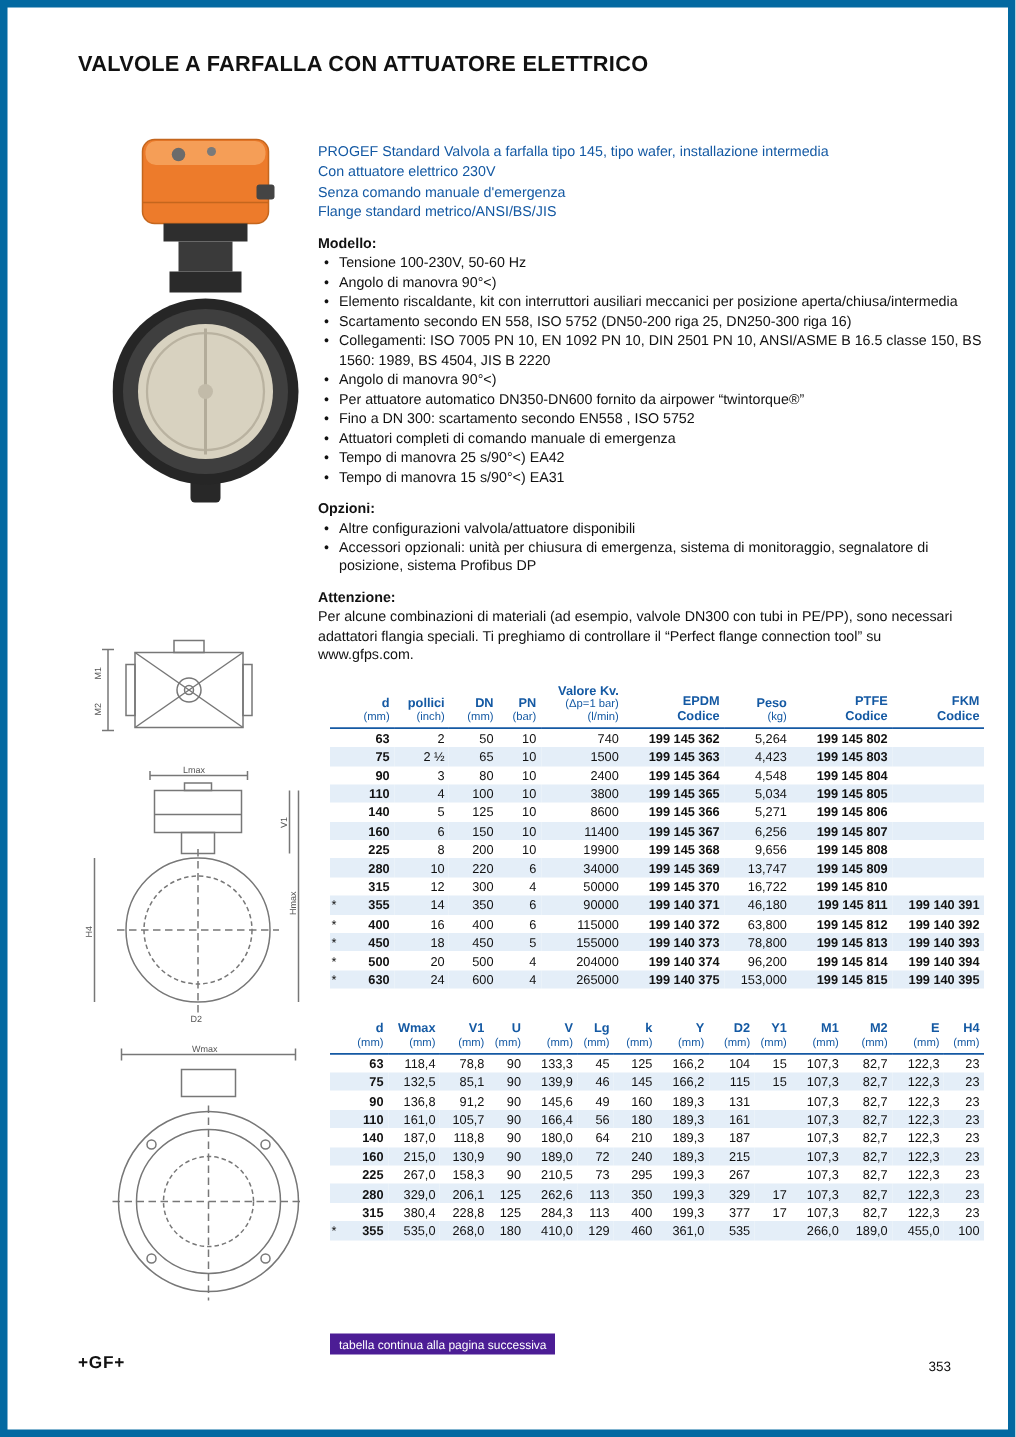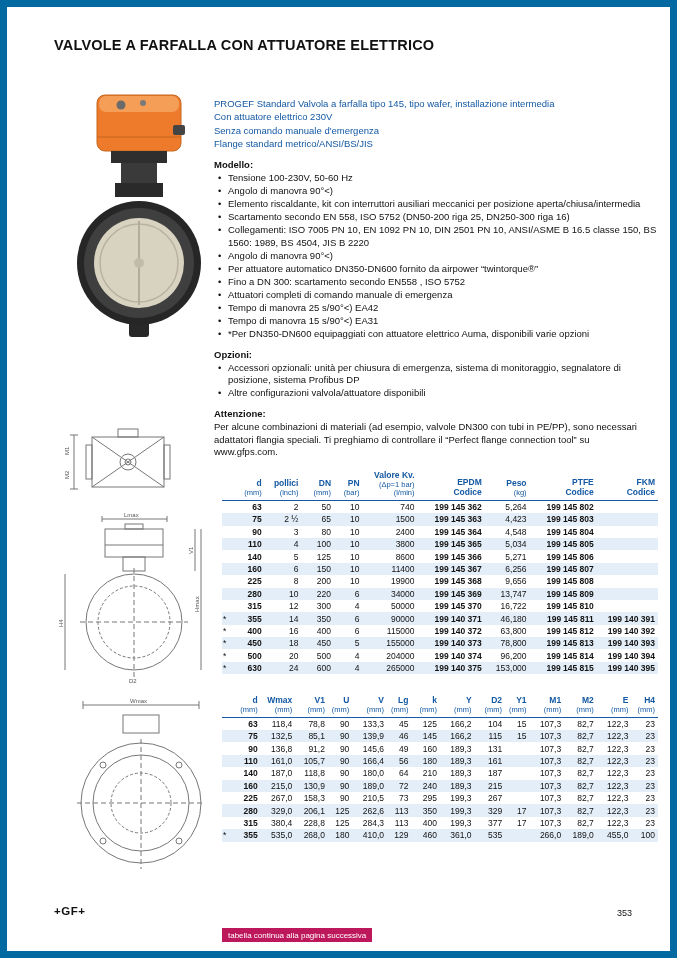--- a/index.html
+++ b/index.html
@@ -1,17 +1,17 @@
 <!DOCTYPE html>
 <html><head>
 <meta charset="utf-8">
 <style>
   html,body{margin:0;padding:0;background:#e9e9e9;}
   body{font-family:"Liberation Sans", sans-serif;}
-  #page{position:relative;width:677px;height:958px;background:#fff;border:7px solid #0369a1;box-sizing:border-box;overflow:hidden;color:#111;}
+  #page{position:relative;width:677px;height:958px;background:#fff;border:5px solid #0369a1;box-sizing:border-box;overflow:hidden;color:#111;}
 
   #page-title{position:absolute;left:47px;top:30px;font-size:14.5px;font-weight:bold;letter-spacing:.2px;}
 
   
   #product-photo{position:absolute;left:70px;top:84px;}
   #drawing-top{position:absolute;left:55px;top:408px;}
   #drawing-front{position:absolute;left:50px;top:505px;}
   #drawing-face{position:absolute;left:64px;top:688px;}
   .draw text{font-size:6px;fill:#555;font-family:"Liberation Sans",sans-serif;}
 
@@ -61,21 +61,21 @@
   #dim-table th:nth-child(9){width:34px}
   #dim-table th:nth-child(10){width:30px}
   #dim-table th:nth-child(11){width:24px}
   #dim-table th:nth-child(12){width:34px}
   #dim-table th:nth-child(13){width:32px}
   #dim-table th:nth-child(14){width:34px}
   #dim-table th:nth-child(15){width:26px}
 
   
   #footer-logo{position:absolute;left:47px;top:898px;font-size:11.5px;font-weight:bold;letter-spacing:.5px;}
-  #continue-badge{position:absolute;left:215px;top:921px;background:#be185d;color:#fff;font-size:8px;padding:2.5px 6px;}
+  #continue-badge{position:absolute;left:215px;top:884px;background:#4c1d95;color:#fff;font-size:8px;padding:2.5px 6px;}
   #page-number{position:absolute;right:38px;top:901px;font-size:9px;}
 </style>
 </head>
 <body>
 
 <div id="page">
 
   <div id="page-title">VALVOLE A FARFALLA CON ATTUATORE ELETTRICO</div>
 
   <svg id="product-photo" viewBox="0 0 125 258" width="125" height="258">
@@ -179,27 +179,26 @@
         <li>Angolo di manovra 90°&lt;)</li>
         <li>Elemento riscaldante, kit con interruttori ausiliari meccanici per posizione aperta/chiusa/intermedia</li>
         <li>Scartamento secondo EN 558, ISO 5752 (DN50-200 riga 25, DN250-300 riga 16)</li>
         <li>Collegamenti: ISO 7005 PN 10, EN 1092 PN 10, DIN 2501 PN 10, ANSI/ASME B 16.5 classe 150, BS 1560: 1989, BS 4504, JIS B 2220</li>
         <li>Angolo di manovra 90°&lt;)</li>
         <li>Per attuatore automatico DN350-DN600 fornito da airpower “twintorque®”</li>
         <li>Fino a DN 300: scartamento secondo EN558 , ISO 5752</li>
         <li>Attuatori completi di comando manuale di emergenza</li>
         <li>Tempo di manovra 25 s/90°&lt;) EA42</li>
         <li>Tempo di manovra 15 s/90°&lt;) EA31</li>
-        <li>*Per DN350-DN600 equipaggiati con attuatore elettrico Auma, disponibili varie opzioni</li>
       </ul>
 
     <div class="section-head">Opzioni:</div>
     <ul class="bullets">
+        <li>Altre configurazioni valvola/attuatore disponibili</li>
         <li>Accessori opzionali: unità per chiusura di emergenza, sistema di monitoraggio, segnalatore di posizione, sistema Profibus DP</li>
-        <li>Altre configurazioni valvola/attuatore disponibili</li>
       </ul>
 
     <div class="section-head">Attenzione:</div>
     <div class="para">Per alcune combinazioni di materiali (ad esempio, valvole DN300 con tubi in PE/PP), sono necessari adattatori flangia speciali. Ti preghiamo di controllare il “Perfect flange connection tool” su www.gfps.com.</div>
 
     <table id="spec-table">
         <thead>
           <tr>
             <th>
               <div class="h-label"></div>

